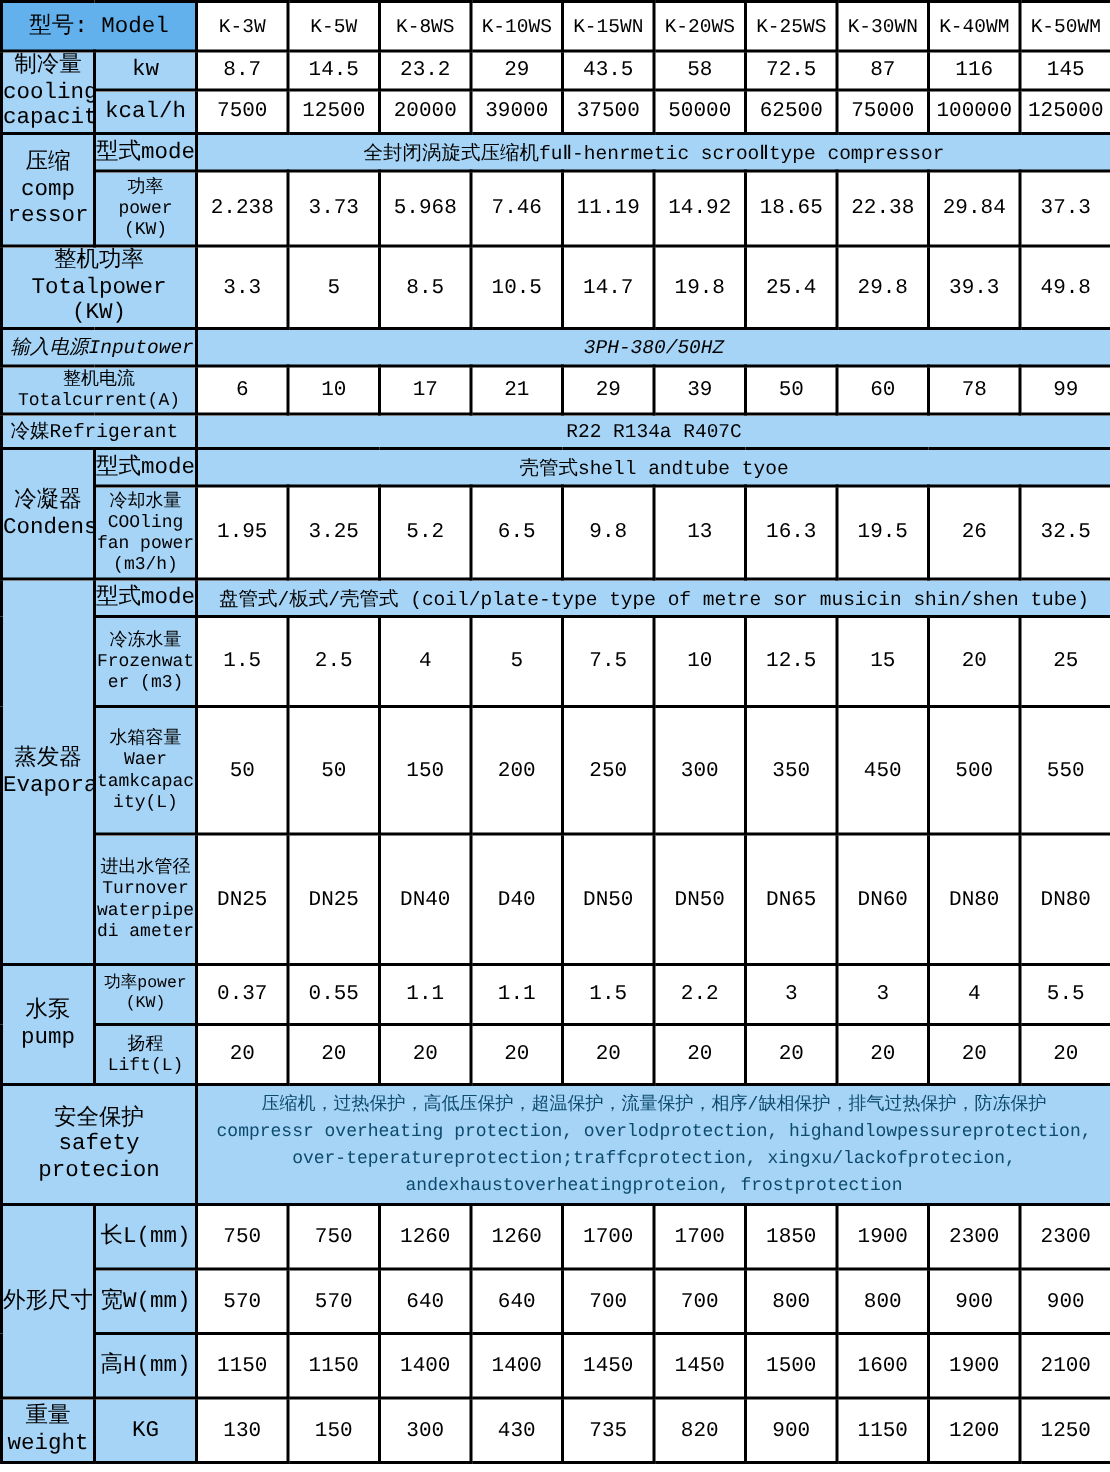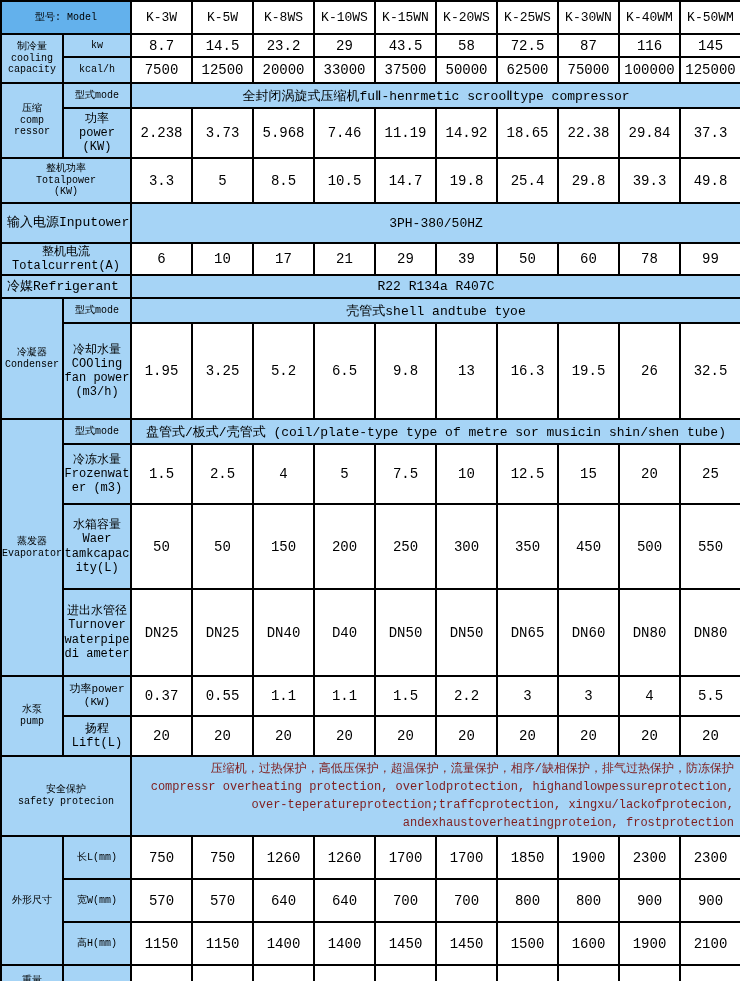--- a/index.html
+++ b/index.html
@@ -24,21 +24,21 @@
   }
   td{
     border:2px solid var(--border_black);
     text-align:center;
     vertical-align:middle;
     padding:0;
     overflow:hidden;
   }
   .lbl{
     background:var(--label_blue);
-    font-size:10px;
+    font-size:15px;
     line-height:1.18;
     white-space:pre-line;
   }
   .lbl.sm{font-size:12px;margin-top:30px;}
   .lbl.xs{font-size:11px;}
   .lbl.left{text-align:left;padding-left:5px;font-size:13px;white-space:nowrap;}
   .hdrblue{background:var(--header_blue);}
   .merged{
     background:var(--label_blue);
     font-size:13px;
@@ -46,28 +46,27 @@
   .val{
     background:#ffffff;
     font-size:14px;
   }
   .model{font-size:13px;}
   .safety{
     font-size:12px;
     line-height:1.5;
     white-space:pre-line;
     padding:3px 6px;
-    color:#7f1d1d;
+    color:#0c4a6e;
     background:var(--label_blue);
-    text-align:right;
   }
   
   .r1{height:33px;}  .r2{height:23px;}  .r3{height:26px;}  .r4{height:25px;}
-  .r5{height:50px;}  .r6{height:45px;margin-left:12px;}  .r7{height:40px;}  .r8{height:32px;}
-  .r9{height:23px;}  .r10{height:25px;} .r11{height:96px;padding-left:23px;} .r12{height:25px;}
+  .r5{height:50px;}  .r6{height:45px;margin-left:12px;}  .r7{height:25px;font-style:italic;}  .r8{height:32px;}
+  .r9{height:23px;}  .r10{height:25px;} .r11{height:62px;padding-left:23px;} .r12{height:25px;}
   .r13{height:60px;} .r14{height:85px;} .r15{height:87px;} .r16{height:40px;}
   .r17{height:40px;border-radius:10px;} .r18{height:78px;} .r19{height:43px;} .r20{height:43px;padding-left:28px;}
   .r21{height:43px;} .r22{height:43px;}
 </style>
 </head>
 <body>
 
 <table class="spec">
   <colgroup>
     <col style="width:62px">
@@ -113,21 +112,21 @@
         <td class="val">72.5</td>
         <td class="val">87</td>
         <td class="val">116</td>
         <td class="val">145</td>
       </tr>
   <tr class="r3">
     <td class="lbl">kcal/h</td>
   <td class="val">7500</td>
         <td class="val">12500</td>
         <td class="val">20000</td>
-        <td class="val">33000</td>
+        <td class="val">39000</td>
         <td class="val">37500</td>
         <td class="val">50000</td>
         <td class="val">62500</td>
         <td class="val">75000</td>
         <td class="val">100000</td>
         <td class="val">125000</td>
       </tr>
 
   <tr class="r4">
     <td rowspan="2" class="lbl">压缩

